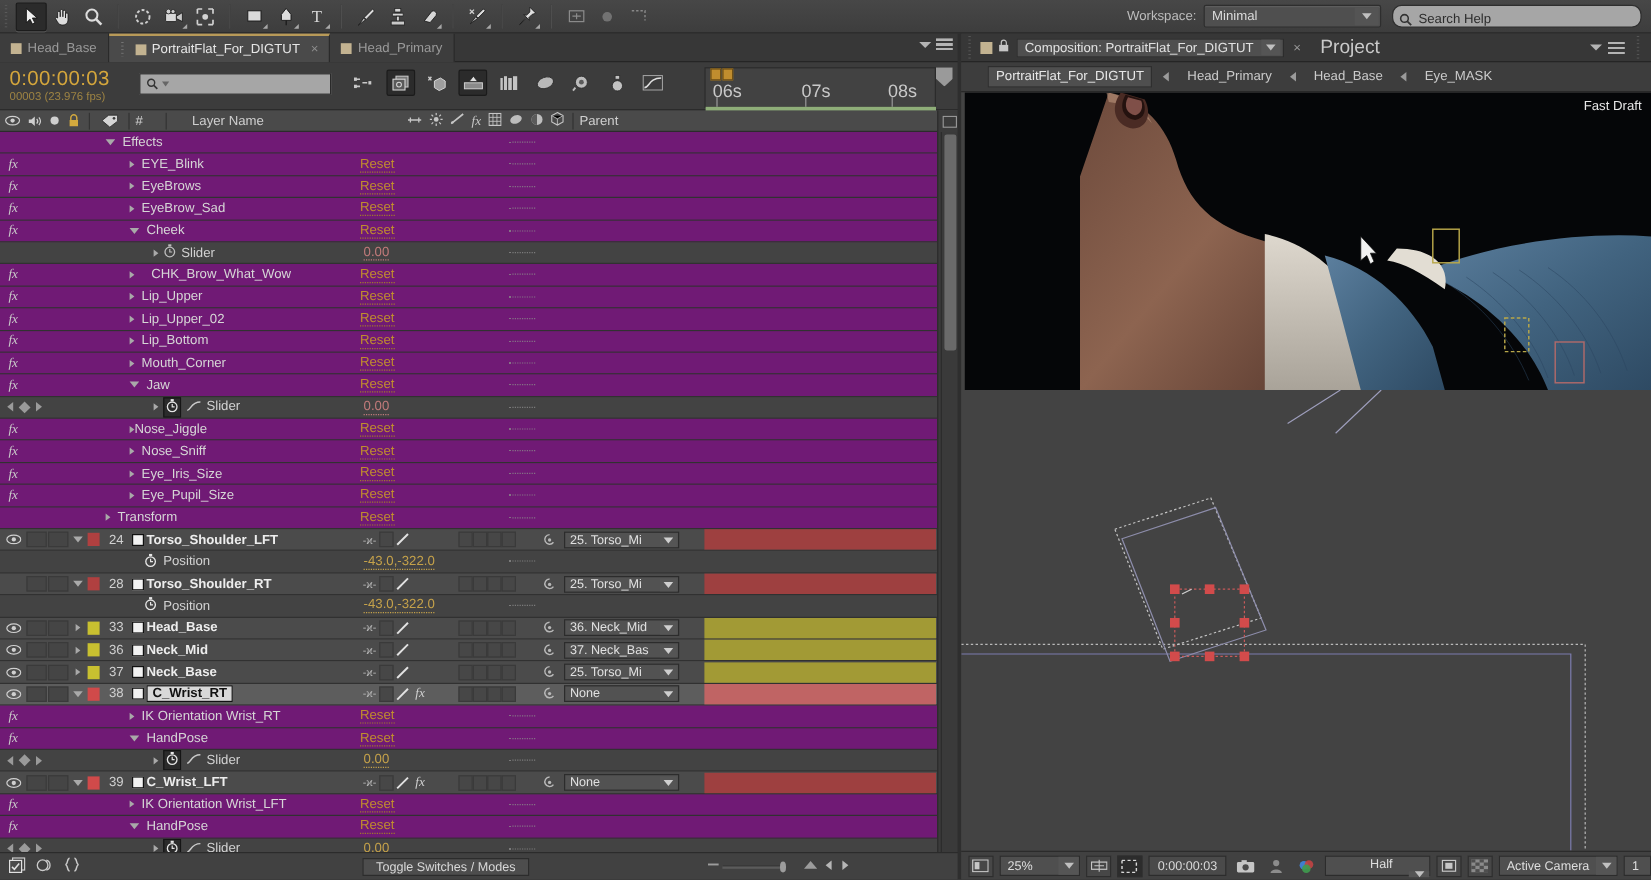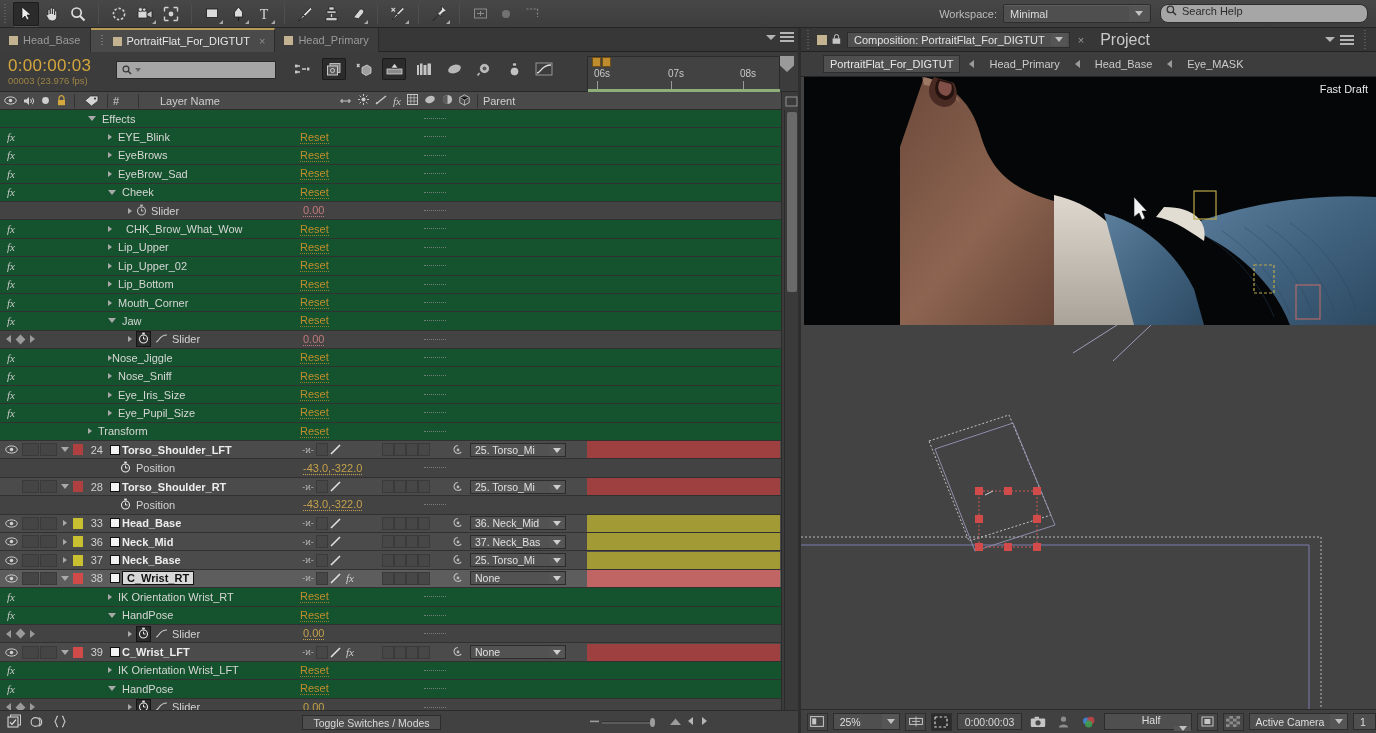--- a/index.html
+++ b/index.html
@@ -35,21 +35,21 @@
   .ws-select{
     width:148px;height:19px;background:#4f4f4f;border:1px solid #2e2e2e;
     border-radius:2px;display:flex;align-items:center;padding-left:6px;
     color:#dcdcdc;font-size:11px;position:relative;
     box-shadow:inset 0 1px 0 #5d5d5d;
   }
   .ws-select .arr{position:absolute;right:1px;top:1px;width:20px;height:15px;
     background:#545454;display:flex;align-items:center;justify-content:center;}
   .search-help{
     width:208px;height:19px;background:#a6a6a6;border:1px solid #2e2e2e;border-radius:8px;
-    display:flex;align-items:flex-start;gap:5px;padding-left:5px;color:#2c2c2c;font-size:11px;
+    display:flex;align-items:flex-end;gap:5px;padding-left:5px;color:#2c2c2c;font-size:11px;
   }
 
   
   .tabrow{
     position:absolute;left:0;top:28px;width:800px;height:24px;
     background:#373737;border-bottom:1px solid #222;display:flex;align-items:stretch;
   }
   .tab{
     display:flex;align-items:center;gap:5px;padding:0 9px;height:24px;
     background:#3d3d3d;border-right:1px solid #2a2a2a;color:#9a9a9a;font-size:11px;white-space:nowrap;
@@ -76,36 +76,36 @@
     border:1px solid #2a2a2a;display:flex;align-items:center;gap:3px;padding-left:5px;}
   .tlicons{position:absolute;left:292px;top:58px;display:flex;align-items:center;gap:6px;}
   .ticon{width:24px;height:22px;display:flex;align-items:center;justify-content:center;border-radius:2px;}
   .ticon.on{background:#2b2b2b;box-shadow:inset 0 0 0 1px #1b1b1b;}
 
   
   .ruler{position:absolute;left:587px;top:56px;width:193px;height:34px;background:#424242;
     border:1px solid #2b2b2b;}
   .wab{position:absolute;left:592px;top:57px;display:flex;gap:1px;}
   .wab i{width:9px;height:10px;background:#c08d2e;border:1px solid #6d4f17;display:block;}
-  .rt{position:absolute;top:11px;color:#c9c9c9;font-size:10px;}
+  .rt{position:absolute;top:11px;color:#c9c9c9;font-size:15px;}
   .rtick{position:absolute;top:24px;width:1px;height:8px;background:#9a9a9a;}
   .playhead{position:absolute;left:780px;top:56px;width:14px;height:16px;background:#9a9a9a;
     clip-path:polygon(0 0,100% 0,100% 60%,50% 100%,0 60%);}
   .greenbar{position:absolute;left:588px;top:89px;width:192px;height:4px;background:#8fae79;}
 
   
   .colhdr{position:absolute;left:0;top:92px;width:800px;height:18px;background:#4a4a4a;
     border-bottom:1px solid #2b2b2b;display:flex;align-items:center;}
   .colhdr .sep{width:1px;height:14px;background:#333;margin:0 5px;}
   .colhdr .lbl{color:#cfcfcf;font-size:11px;}
 
   
   .rows{position:absolute;left:0;top:110px;width:781px;height:600px;overflow:hidden;}
   .row{position:relative;height:18.4px;border-bottom:1px solid #313131;display:flex;align-items:center;}
-  .row.eff{background:#14532d;}
+  .row.eff{background:#701a75;}
   .row.lay{background:#4b4b4b;}
   .row.prop{background:#434343;}
   .row.sel{background:#5d5d5d;}
   .c-vis{width:22px;display:flex;align-items:center;justify-content:center;}
   .c-box{width:17px;height:13px;border:1px solid #3a3a3a;background:#454545;margin-right:1px;}
   .c-tw{width:13px;display:flex;align-items:center;justify-content:center;}
   .c-color{width:13px;display:flex;align-items:center;justify-content:center;}
   .sw-lay{width:10px;height:11px;}
   .c-num{width:24px;text-align:right;padding-right:5px;color:#d0d0d0;font-size:11px;}
   .c-src{width:14px;display:flex;align-items:center;justify-content:center;}

